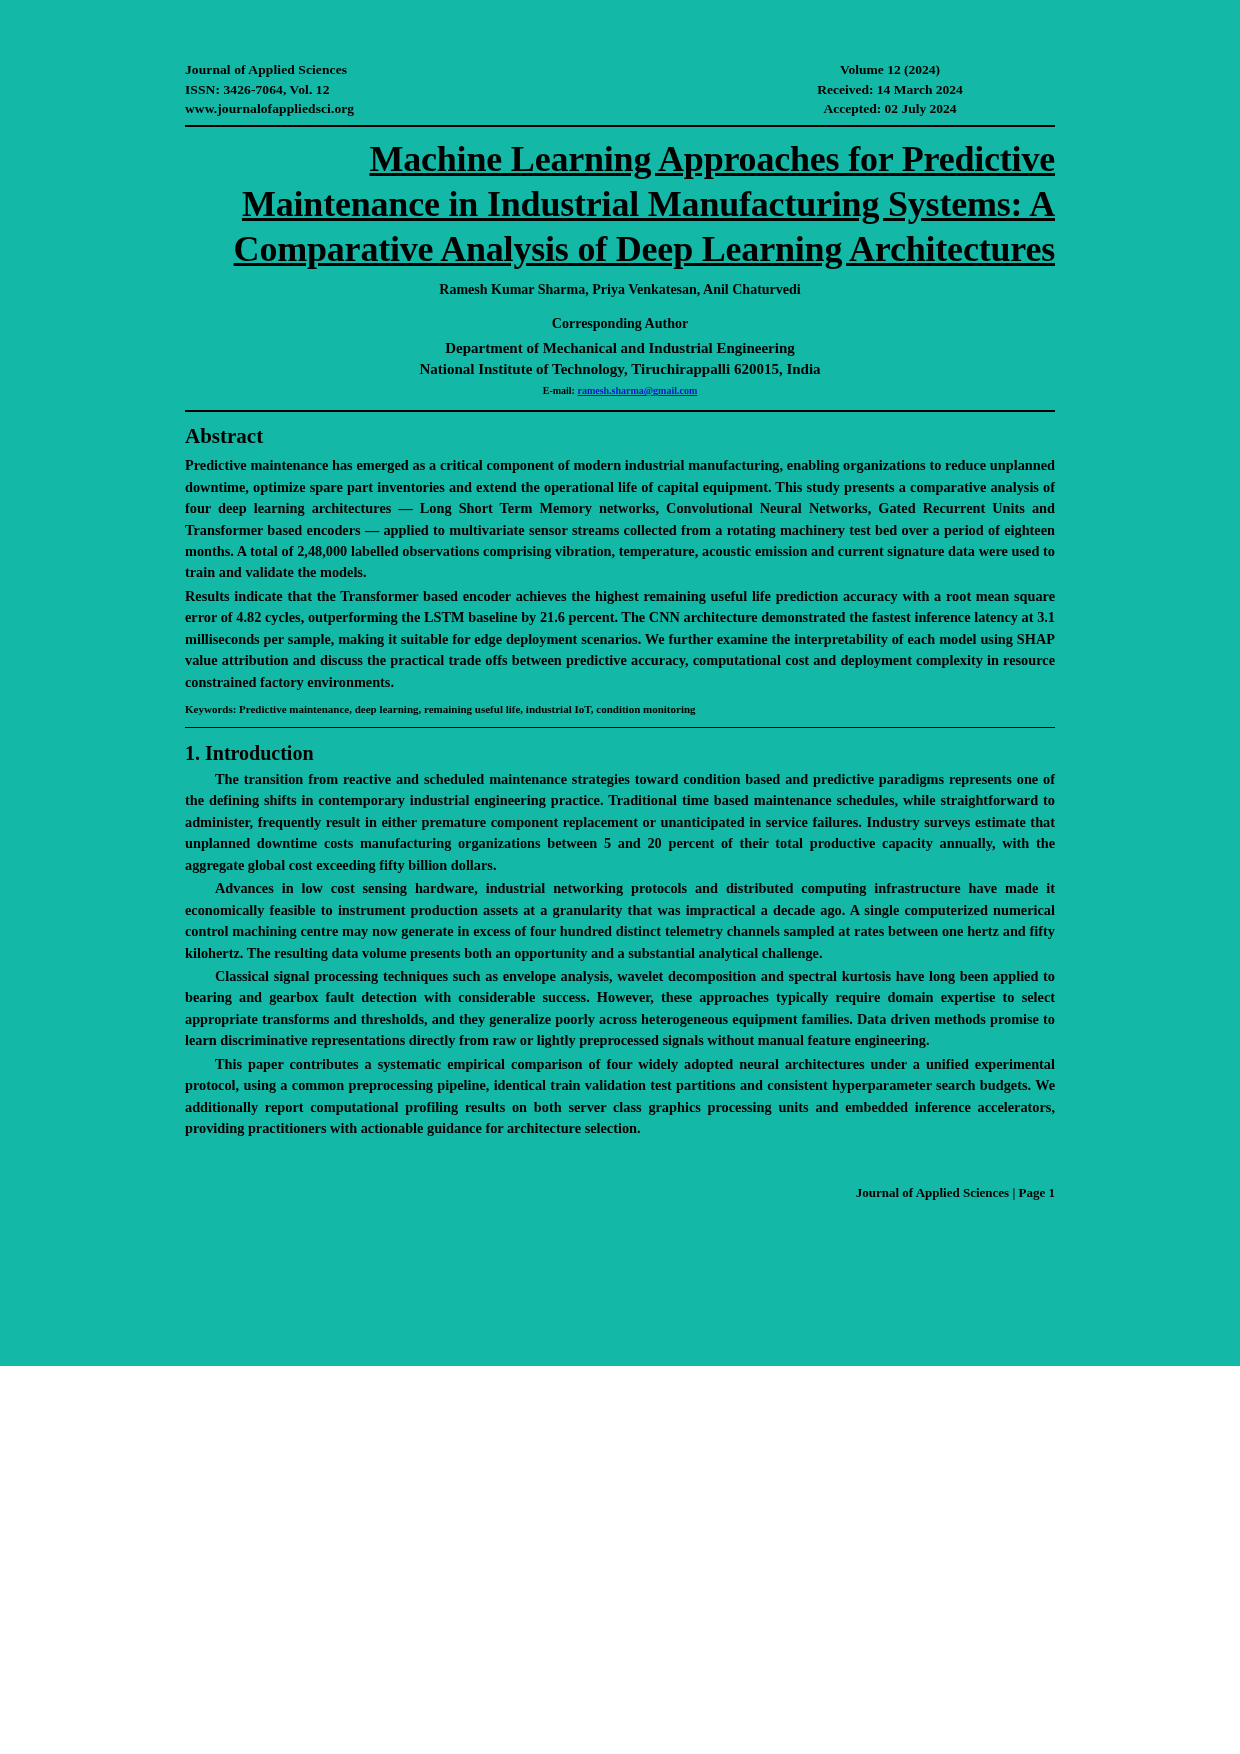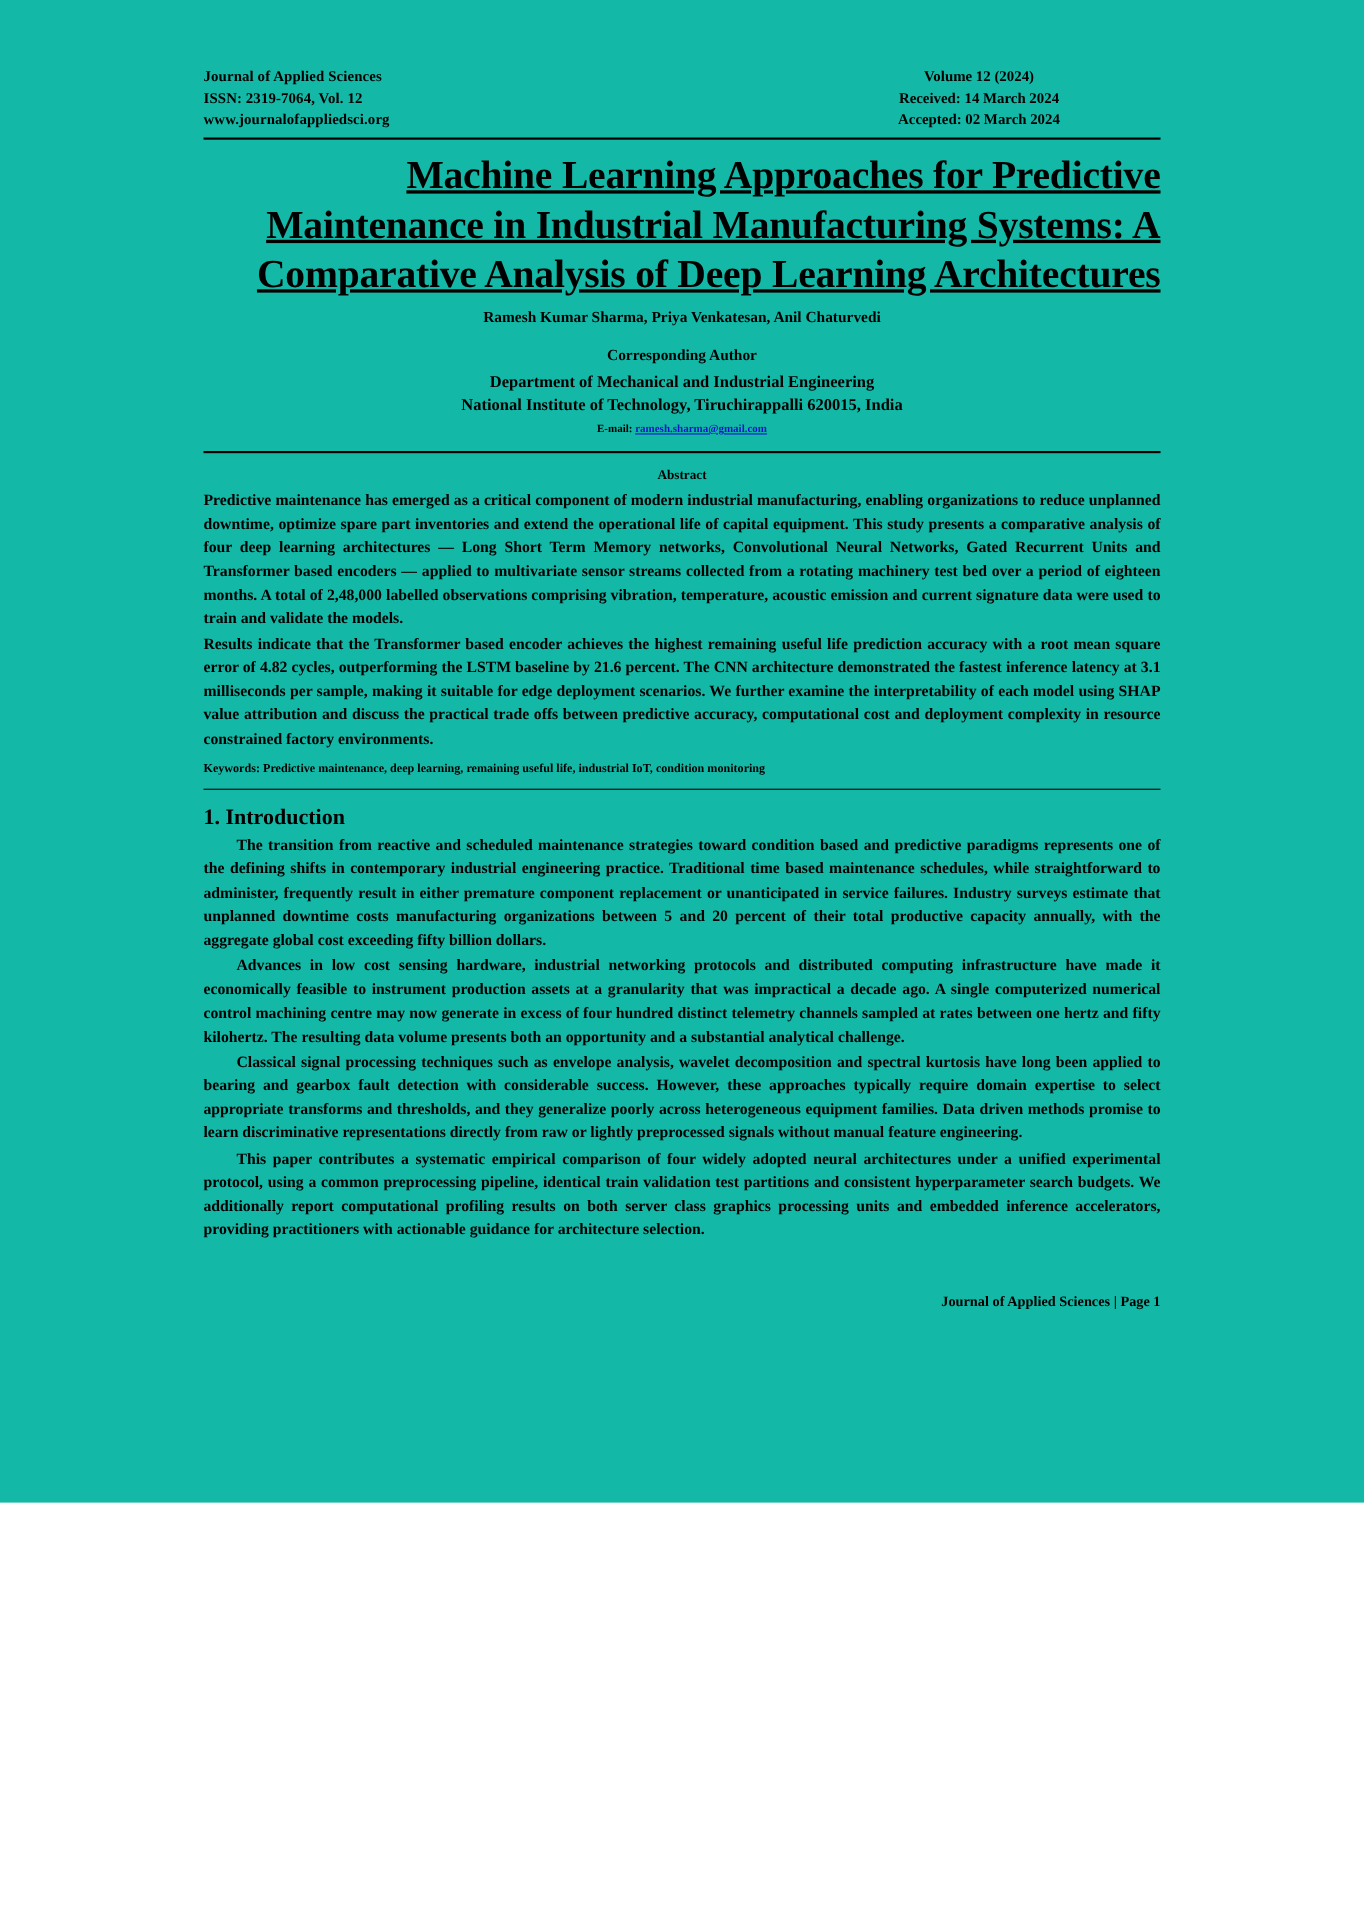--- a/index.html
+++ b/index.html
@@ -86,22 +86,22 @@
     font-size: 10px;
     font-weight: bold;
     margin-top: 4px;
   }
   .email-link {
     color: #1414cc;
     text-decoration: underline;
   }
 
   .sec-head {
-    text-align: center;
-    font-size: 12px;
+    text-align: left;
+    font-size: 21px;
     font-weight: bold;
     margin: 12px 0 6px 0;
   }
   .body-text {
     font-size: 14.3px;
     line-height: 1.5;
     text-align: justify;
     font-weight: bold;
   }
   .body-text p { margin: 0 0 2px 0; }
@@ -130,27 +130,27 @@
 </style>
 </head>
 <body>
 
 <div class="page">
   <div class="content">
 
     <div class="row">
       <div class="journal-left">
         <div class="journal-line">Journal of Applied Sciences</div>
-        <div class="journal-line">ISSN: 2319-7064, Vol. 12</div>
+        <div class="journal-line">ISSN: 3426-7064, Vol. 12</div>
         <div class="journal-line">www.journalofappliedsci.org</div>
       </div>
       <div class="journal-right">
         <div>Volume 12 (2024)</div>
         <div>Received: 14 March 2024</div>
-        <div>Accepted: 02 March 2024</div>
+        <div>Accepted: 02 July 2024</div>
       </div>
     </div>
 
     <div class="rule"></div>
 
     <div class="title">Machine Learning Approaches for Predictive Maintenance in Industrial Manufacturing Systems: A Comparative Analysis of Deep Learning Architectures</div>
 
     <div class="authors">Ramesh Kumar Sharma, Priya Venkatesan, Anil Chaturvedi</div>
 
     <div class="subline">Corresponding Author</div>

